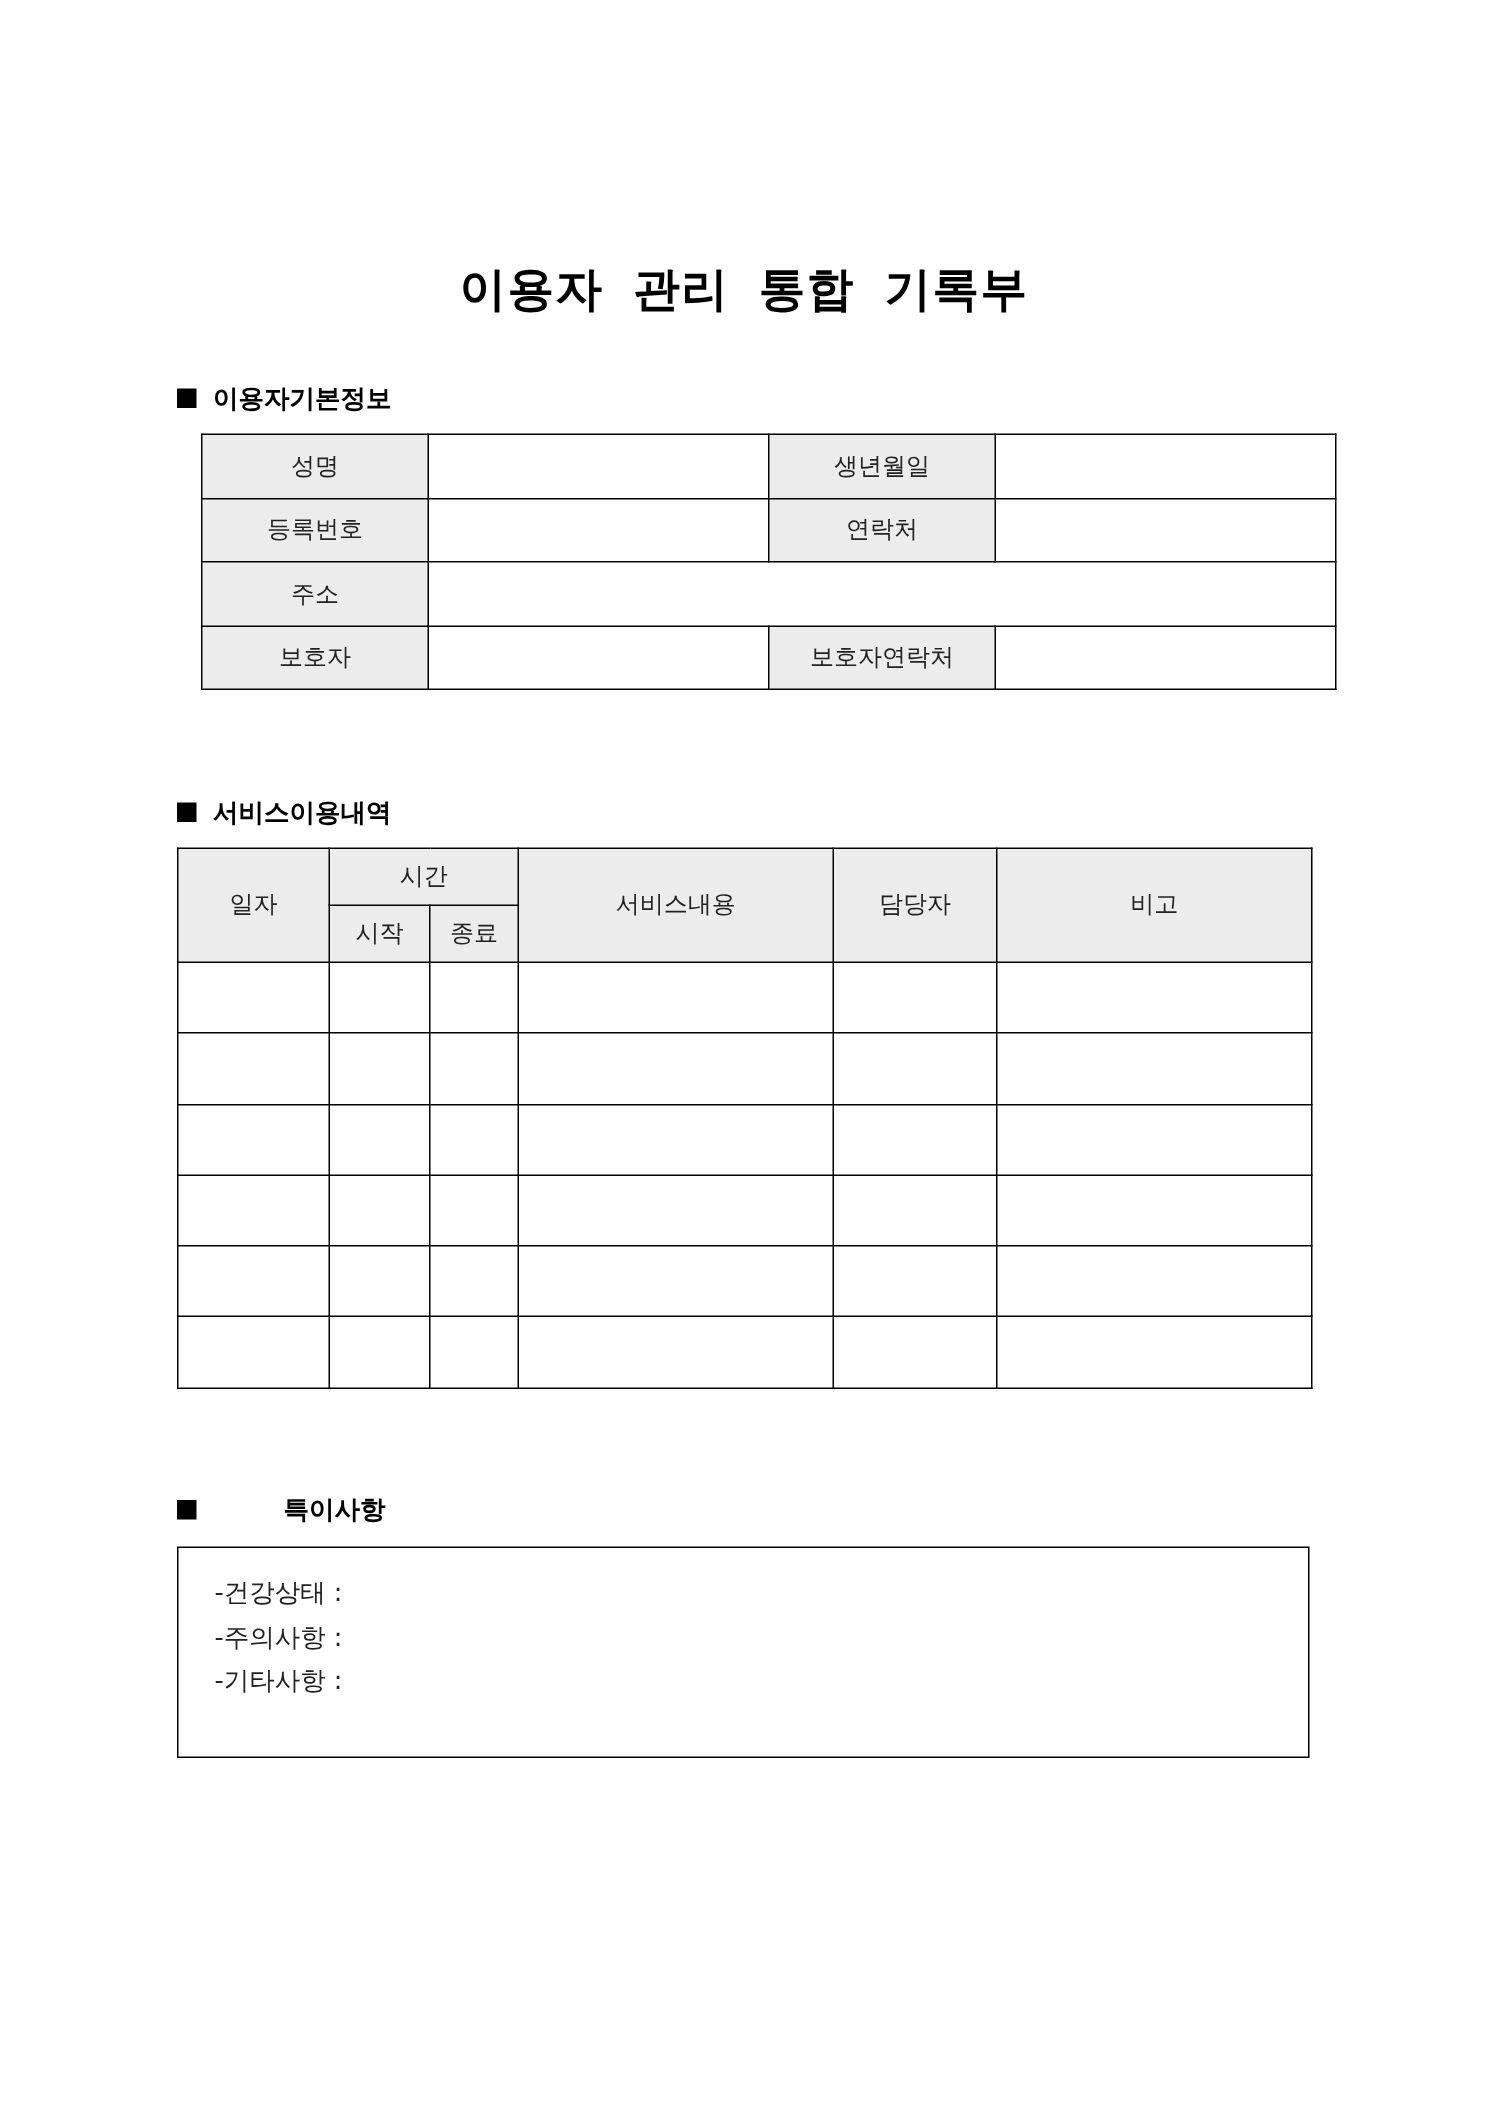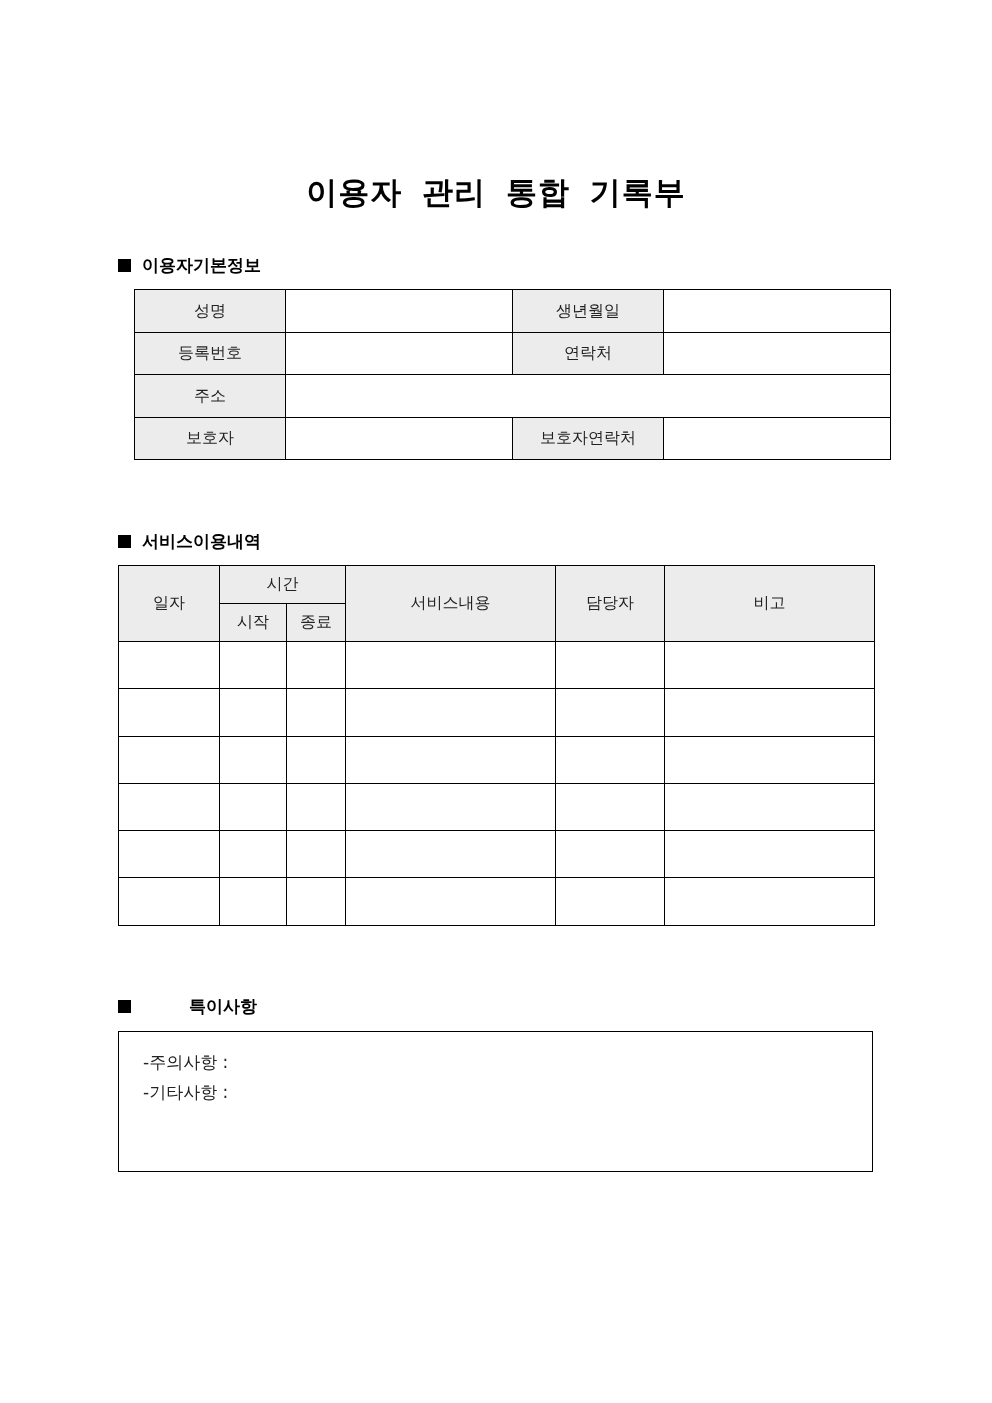--- a/index.html
+++ b/index.html
@@ -132,15 +132,16 @@
   </tr>
 </tbody>
   </table>
 
 <div class="section-head" style="top:995px;gap:47px;">
   <span class="sq"></span>
   <span>특이사항</span>
 </div>
 
 <div class="notes">
+  <div>-건강상태 :</div>
   <div>-주의사항 :</div>
   <div>-기타사항 :</div>
 </div>
 
 </body></html>

